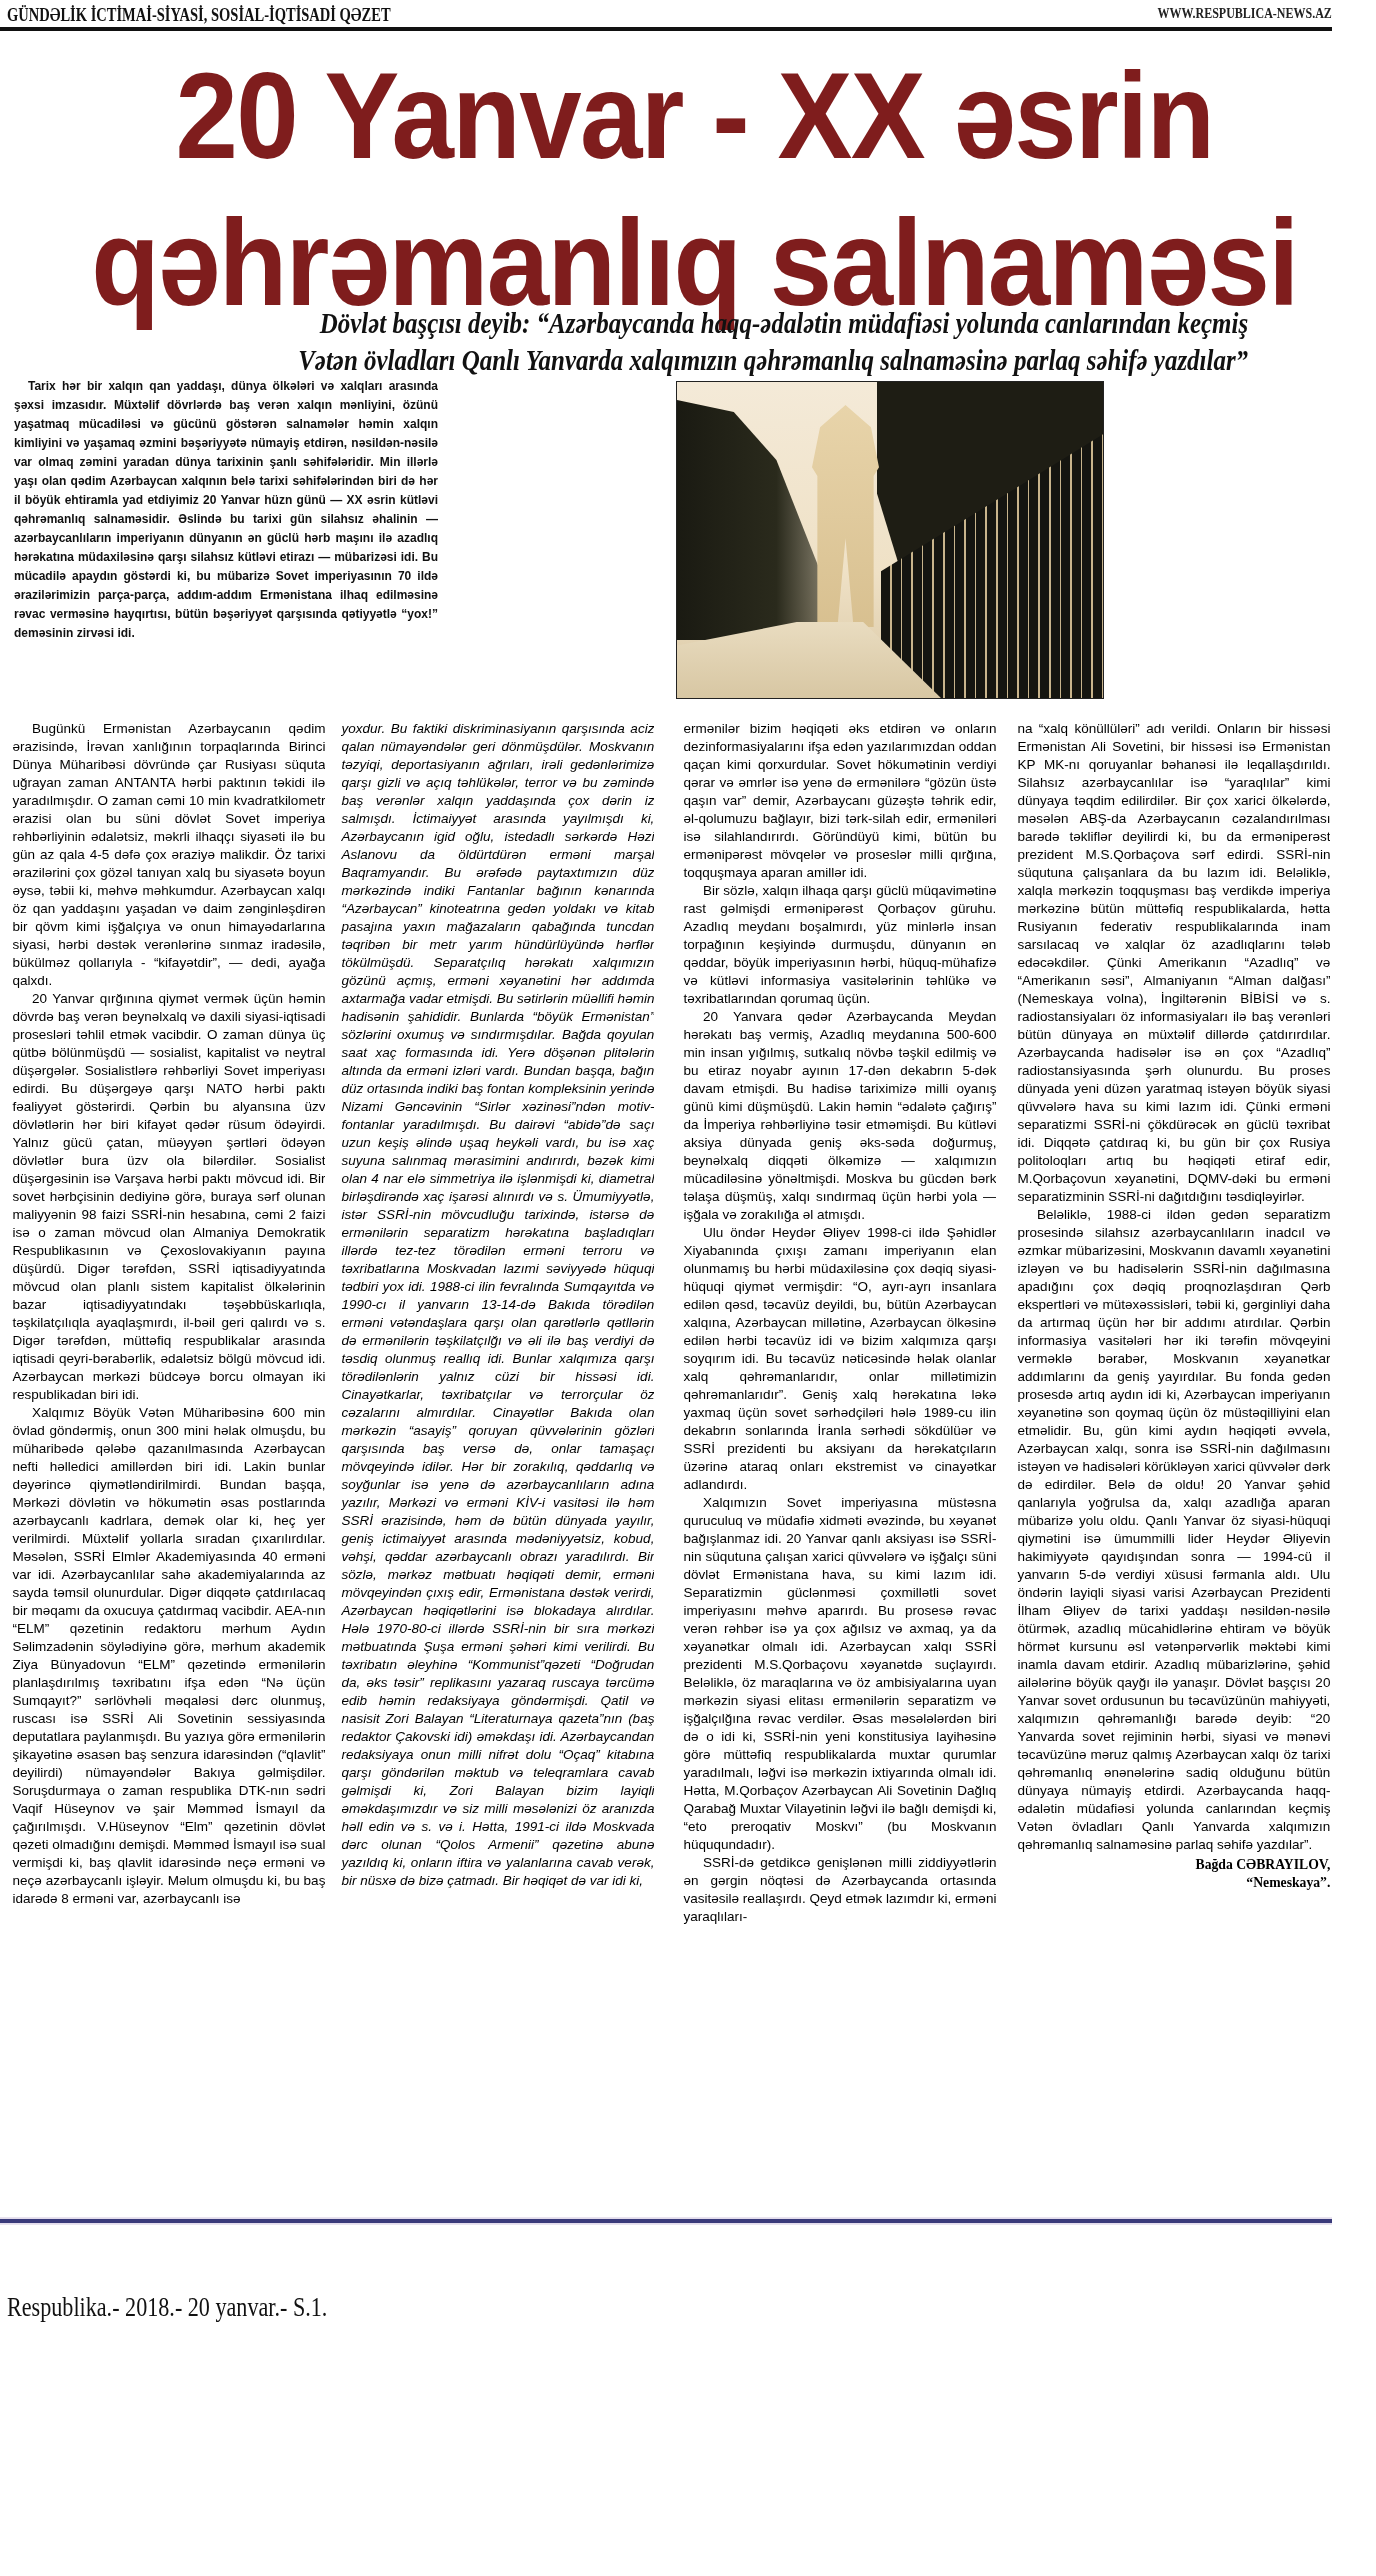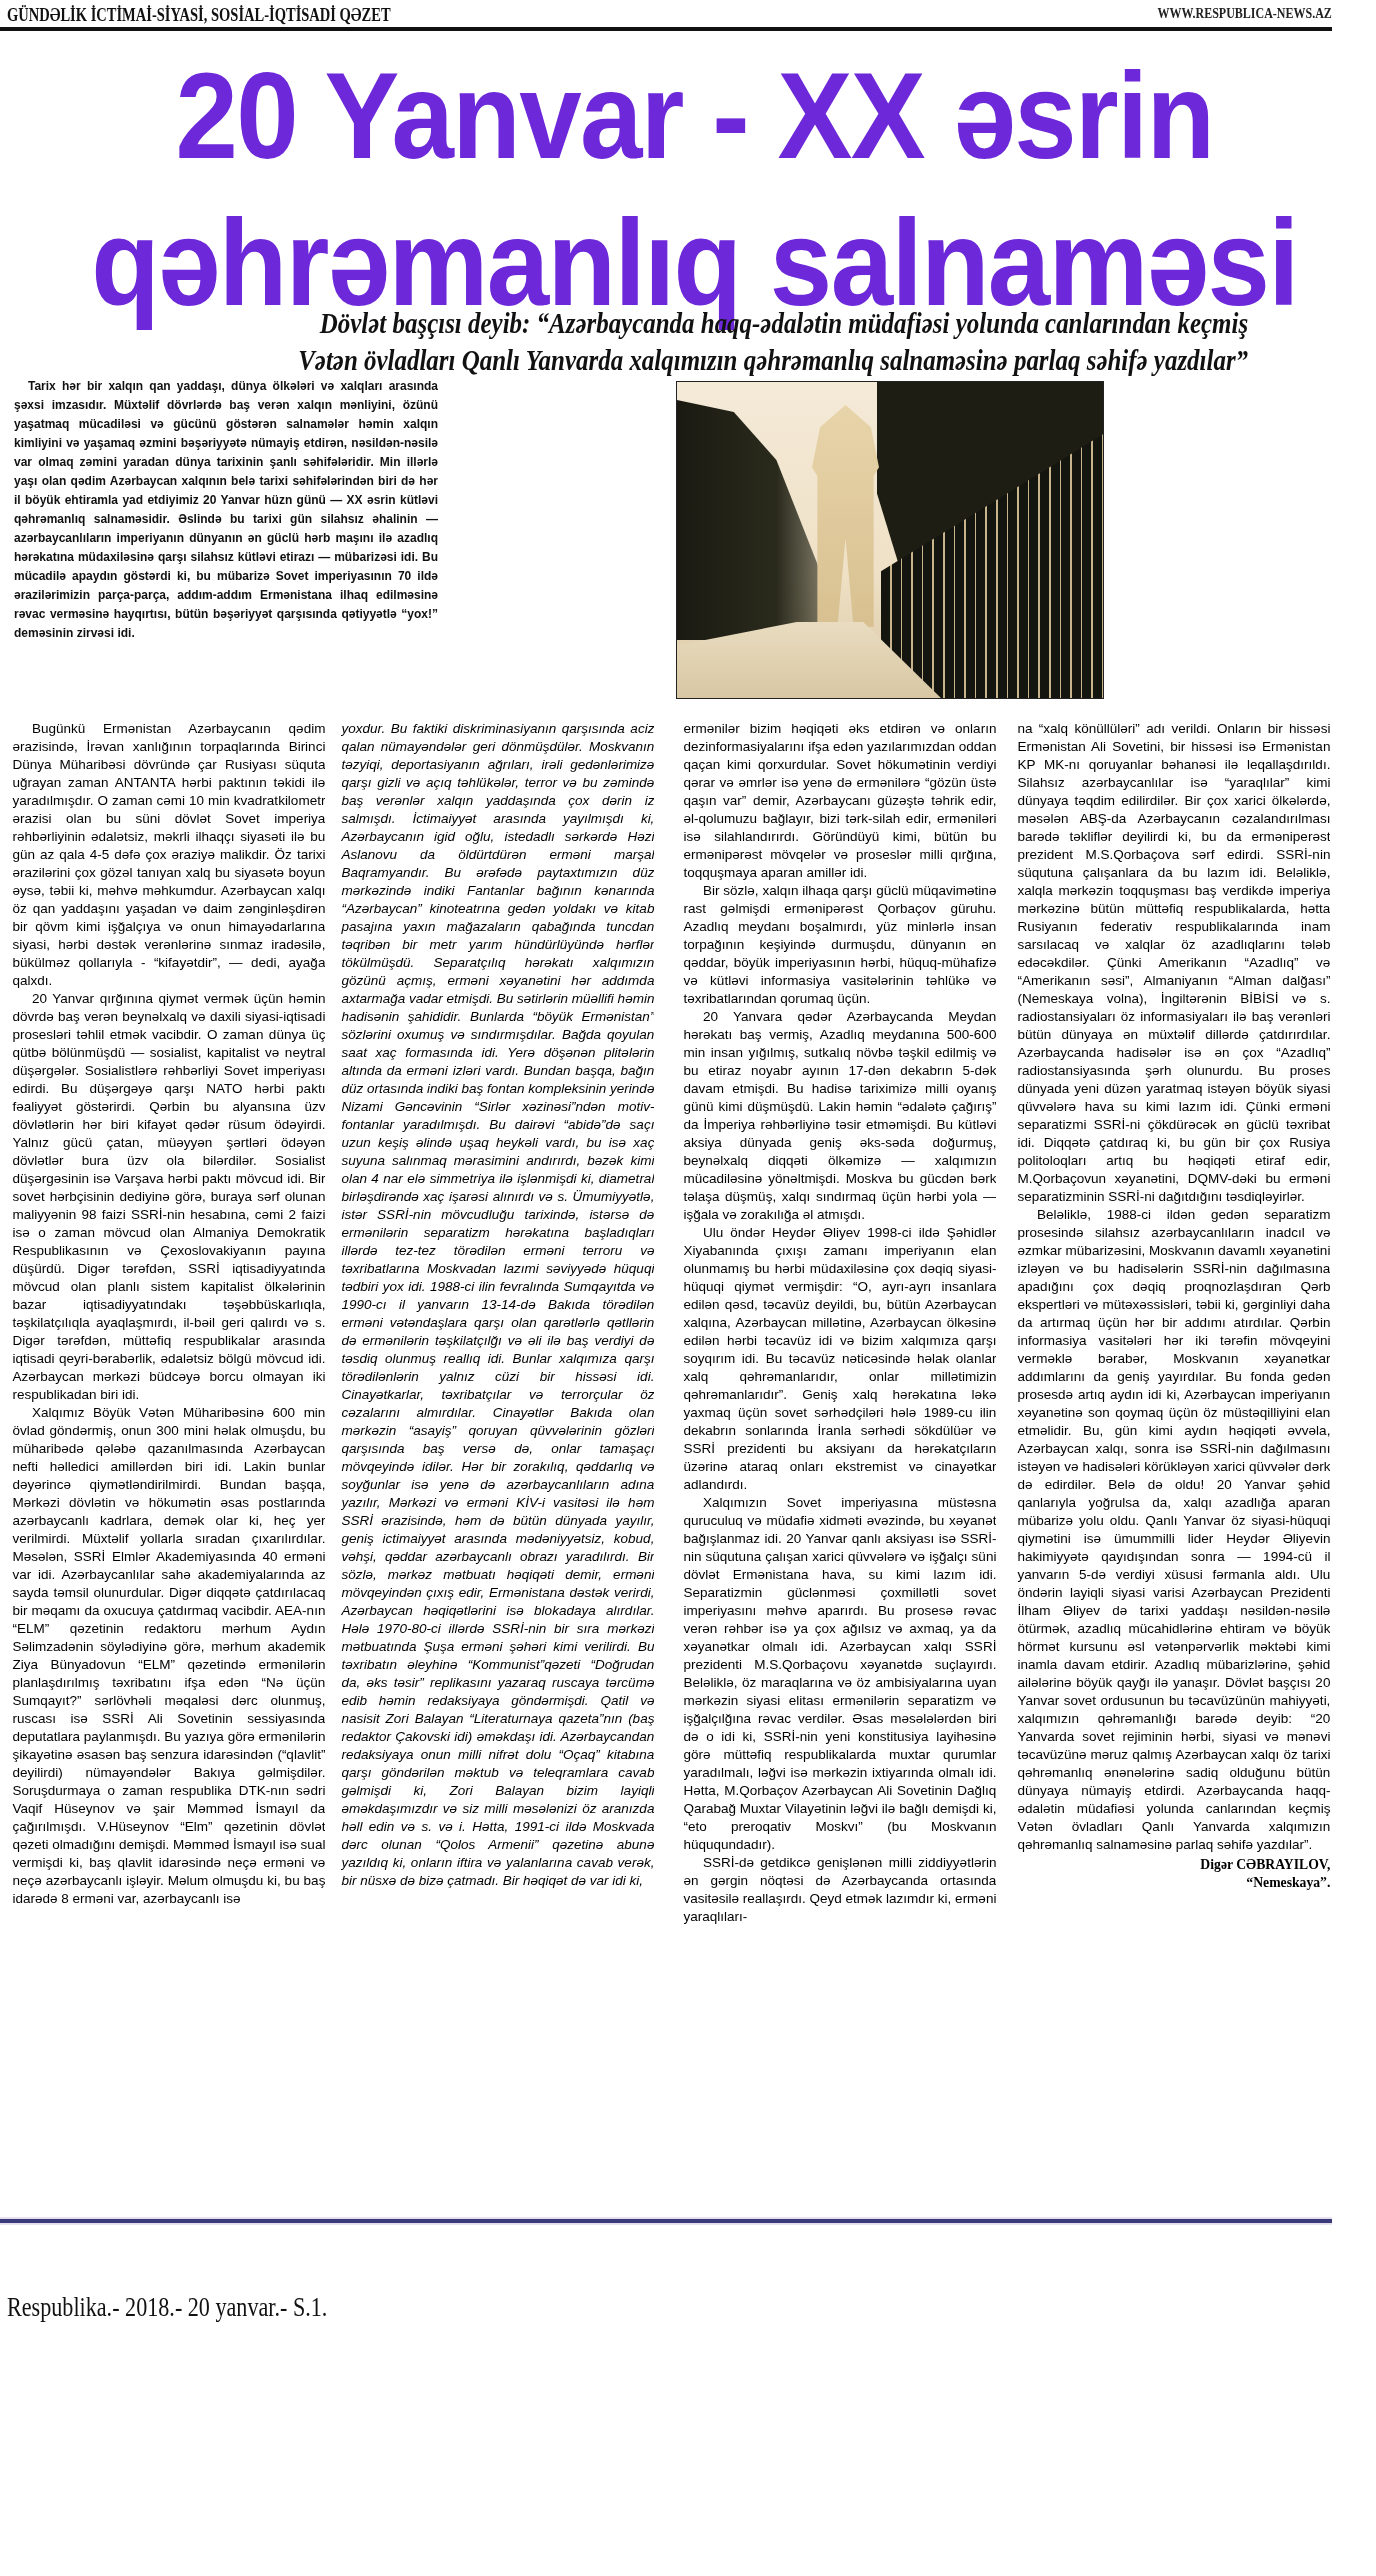--- a/index.html
+++ b/index.html
@@ -14,21 +14,21 @@
   }
   .masthead .url {
     position: absolute; right: 0; top: 5.3px;
     font-family: "Liberation Serif", serif; font-weight: bold; font-size: 15px;
     transform: scaleX(0.8); transform-origin: right top; white-space: nowrap; color: #222;
   }
   .top-rule { position: absolute; left: 0; top: 27px; width: 1332px; height: 3.5px; background: #111; }
 
   .headline {
     position: absolute; left: 0; top: 55px; width: 1377px; text-align: center;
-    font-family: "Liberation Sans", sans-serif; font-weight: bold; color: #6d28d9;
+    font-family: "Liberation Sans", sans-serif; font-weight: bold; color: #7f1d1d;
     line-height: 1;
     padding-left: 12px;
   }
   .headline .line1 { display: block; font-size: 122px; letter-spacing: -1.8px; transform: scaleX(0.92); }
   .headline .line2 { display: block; font-size: 122px; letter-spacing: -1.8px; margin-top: 25px; transform: scaleX(0.92); }
 
   .deck {
     position: absolute; left: 27px; top: 305px; width: 1313px; text-align: right;
     font-family: "Liberation Serif", serif; font-style: italic; font-weight: bold;
     font-size: 29px; line-height: 37px; color: #111;
@@ -145,21 +145,21 @@
       <p>Ulu öndər Heydər Əliyev 1998-ci ildə Şəhidlər Xiyabanında çıxışı zamanı imperiyanın elan olunmamış bu hərbi müdaxiləsinə çox dəqiq siyasi-hüquqi qiymət vermişdir: “O, ayrı-ayrı insanlara edilən qəsd, təcavüz deyildi, bu, bütün Azərbaycan xalqına, Azərbaycan millətinə, Azərbaycan ölkəsinə edilən hərbi təcavüz idi və bizim xalqımıza qarşı soyqırım idi. Bu təcavüz nəticəsində həlak olanlar xalq qəhrəmanlarıdır, onlar millətimizin qəhrəmanlarıdır”. Geniş xalq hərəkatına ləkə yaxmaq üçün sovet sərhədçiləri hələ 1989-cu ilin dekabrın sonlarında İranla sərhədi sökdülüər və SSRİ prezidenti bu aksiyanı da hərəkatçıların üzərinə ataraq onları ekstremist və cinayətkar adlandırdı.</p>
       <p>Xalqımızın Sovet imperiyasına müstəsna quruculuq və müdafiə xidməti əvəzində, bu xəyanət bağışlanmaz idi. 20 Yanvar qanlı aksiyası isə SSRİ-nin süqutuna çalışan xarici qüvvələrə və işğalçı süni dövlət Ermənistana hava, su kimi lazım idi. Separatizmin güclənməsi çoxmillətli sovet imperiyasını məhvə aparırdı. Bu prosesə rəvac verən rəhbər isə ya çox ağılsız və axmaq, ya da xəyanətkar olmalı idi. Azərbaycan xalqı SSRİ prezidenti M.S.Qorbaçovu xəyanətdə suçlayırdı. Beləliklə, öz maraqlarına və öz ambisiyalarına uyan mərkəzin siyasi elitası ermənilərin separatizm və işğalçılğına rəvac verdilər. Əsas məsələlərdən biri də o idi ki, SSRİ-nin yeni konstitusiya layihəsinə görə müttəfiq respublikalarda muxtar qurumlar yaradılmalı, ləğvi isə mərkəzin ixtiyarında olmalı idi. Hətta, M.Qorbaçov Azərbaycan Ali Sovetinin Dağlıq Qarabağ Muxtar Vilayətinin ləğvi ilə bağlı demişdi ki, “eto preroqativ Moskvı” (bu Moskvanın hüququndadır).</p>
       <p>SSRİ-də getdikcə genişlənən milli ziddiyyətlərin ən gərgin nöqtəsi də Azərbaycanda ortasında vasitəsilə reallaşırdı. Qeyd etmək lazımdır ki, erməni yaraqlıları-</p>
     </div>
   <div class="col col4">
     <div class="col4-paras">
         <p class="cont">na “xalq könüllüləri” adı verildi. Onların bir hissəsi Ermənistan Ali Sovetini, bir hissəsi isə Ermənistan KP MK-nı qoruyanlar bəhanəsi ilə leqallaşdırıldı. Silahsız azərbaycanlılar isə “yaraqlılar” kimi dünyaya təqdim edilirdilər. Bir çox xarici ölkələrdə, məsələn ABŞ-da Azərbaycanın cəzalandırılması barədə təkliflər deyilirdi ki, bu da erməniperəst prezident M.S.Qorbaçova sərf edirdi. SSRİ-nin süqutuna çalışanlara da bu lazım idi. Beləliklə, xalqla mərkəzin toqquşması baş verdikdə imperiya mərkəzinə bütün müttəfiq respublikalarda, hətta Rusiyanın federativ respublikalarında inam sarsılacaq və xalqlar öz azadlıqlarını tələb edəcəkdilər. Çünki Amerikanın “Azadlıq” və “Amerikanın səsi”, Almaniyanın “Alman dalğası” (Nemeskaya volna), İngiltərənin BİBİSİ və s. radiostansiyaları öz informasiyaları ilə baş verənləri bütün dünyaya ən müxtəlif dillərdə çatdırırdılar. Azərbaycanda hadisələr isə ən çox “Azadlıq” radiostansiyasında şərh olunurdu. Bu proses dünyada yeni düzən yaratmaq istəyən böyük siyasi qüvvələrə hava su kimi lazım idi. Çünki erməni separatizmi SSRİ-ni çökdürəcək ən güclü təxribat idi. Diqqətə çatdıraq ki, bu gün bir çox Rusiya politoloqları artıq bu həqiqəti etiraf edir, M.Qorbaçovun xəyanətini, DQMV-dəki bu erməni separatizminin SSRİ-ni dağıtdığını təsdiqləyirlər.</p>
         <p>Beləliklə, 1988-ci ildən gedən separatizm prosesində silahsız azərbaycanlıların inadcıl və əzmkar mübarizəsini, Moskvanın davamlı xəyanətini izləyən və bu hadisələrin SSRİ-nin dağılmasına apadığını çox dəqiq proqnozlaşdıran Qərb ekspertləri və mütəxəssisləri, təbii ki, gərginliyi daha da artırmaq üçün hər bir addımı atırdılar. Qərbin informasiya vasitələri hər iki tərəfin mövqeyini verməklə bərabər, Moskvanın xəyanətkar addımlarını da geniş yayırdılar. Bu fonda gedən prosesdə artıq aydın idi ki, Azərbaycan imperiyanın xəyanətinə son qoymaq üçün öz müstəqilliyini elan etməlidir. Bu, gün kimi aydın həqiqəti əvvəla, Azərbaycan xalqı, sonra isə SSRİ-nin dağılmasını istəyən və hadisələri körükləyən xarici qüvvələr dərk də edirdilər. Belə də oldu! 20 Yanvar şəhid qanlarıyla yoğrulsa da, xalqı azadlığa aparan mübarizə yolu oldu. Qanlı Yanvar öz siyasi-hüquqi qiymətini isə ümummilli lider Heydər Əliyevin hakimiyyətə qayıdışından sonra — 1994-cü il yanvarın 5-də verdiyi xüsusi fərmanla aldı. Ulu öndərin layiqli siyasi varisi Azərbaycan Prezidenti İlham Əliyev də tarixi yaddaşı nəsildən-nəsilə ötürmək, azadlıq mücahidlərinə ehtiram və böyük hörmət kursunu əsl vətənpərvərlik məktəbi kimi inamla davam etdirir. Azadlıq mübarizlərinə, şəhid ailələrinə böyük qayğı ilə yanaşır. Dövlət başçısı 20 Yanvar sovet ordusunun bu təcavüzünün mahiyyəti, xalqımızın qəhrəmanlığı barədə deyib: “20 Yanvarda sovet rejiminin hərbi, siyasi və mənəvi təcavüzünə məruz qalmış Azərbaycan xalqı öz tarixi qəhrəmanlıq ənənələrinə sadiq olduğunu bütün dünyaya nümayiş etdirdi. Azərbaycanda haqq-ədalətin müdafiəsi yolunda canlarından keçmiş Vətən övladları Qanlı Yanvarda xalqımızın qəhrəmanlıq salnaməsinə parlaq səhifə yazdılar”.</p>
       </div>
     <div class="byline">
-      <div>Digər CƏBRAYILOV,</div>
+      <div>Bağda CƏBRAYILOV,</div>
       <div>“Nemeskaya”.</div>
     </div>
   </div>
 </section>
 
 <div class="bottom-rule"></div>
 
 <div class="citation">Respublika.- 2018.- 20 yanvar.- S.1.</div>
 
 

